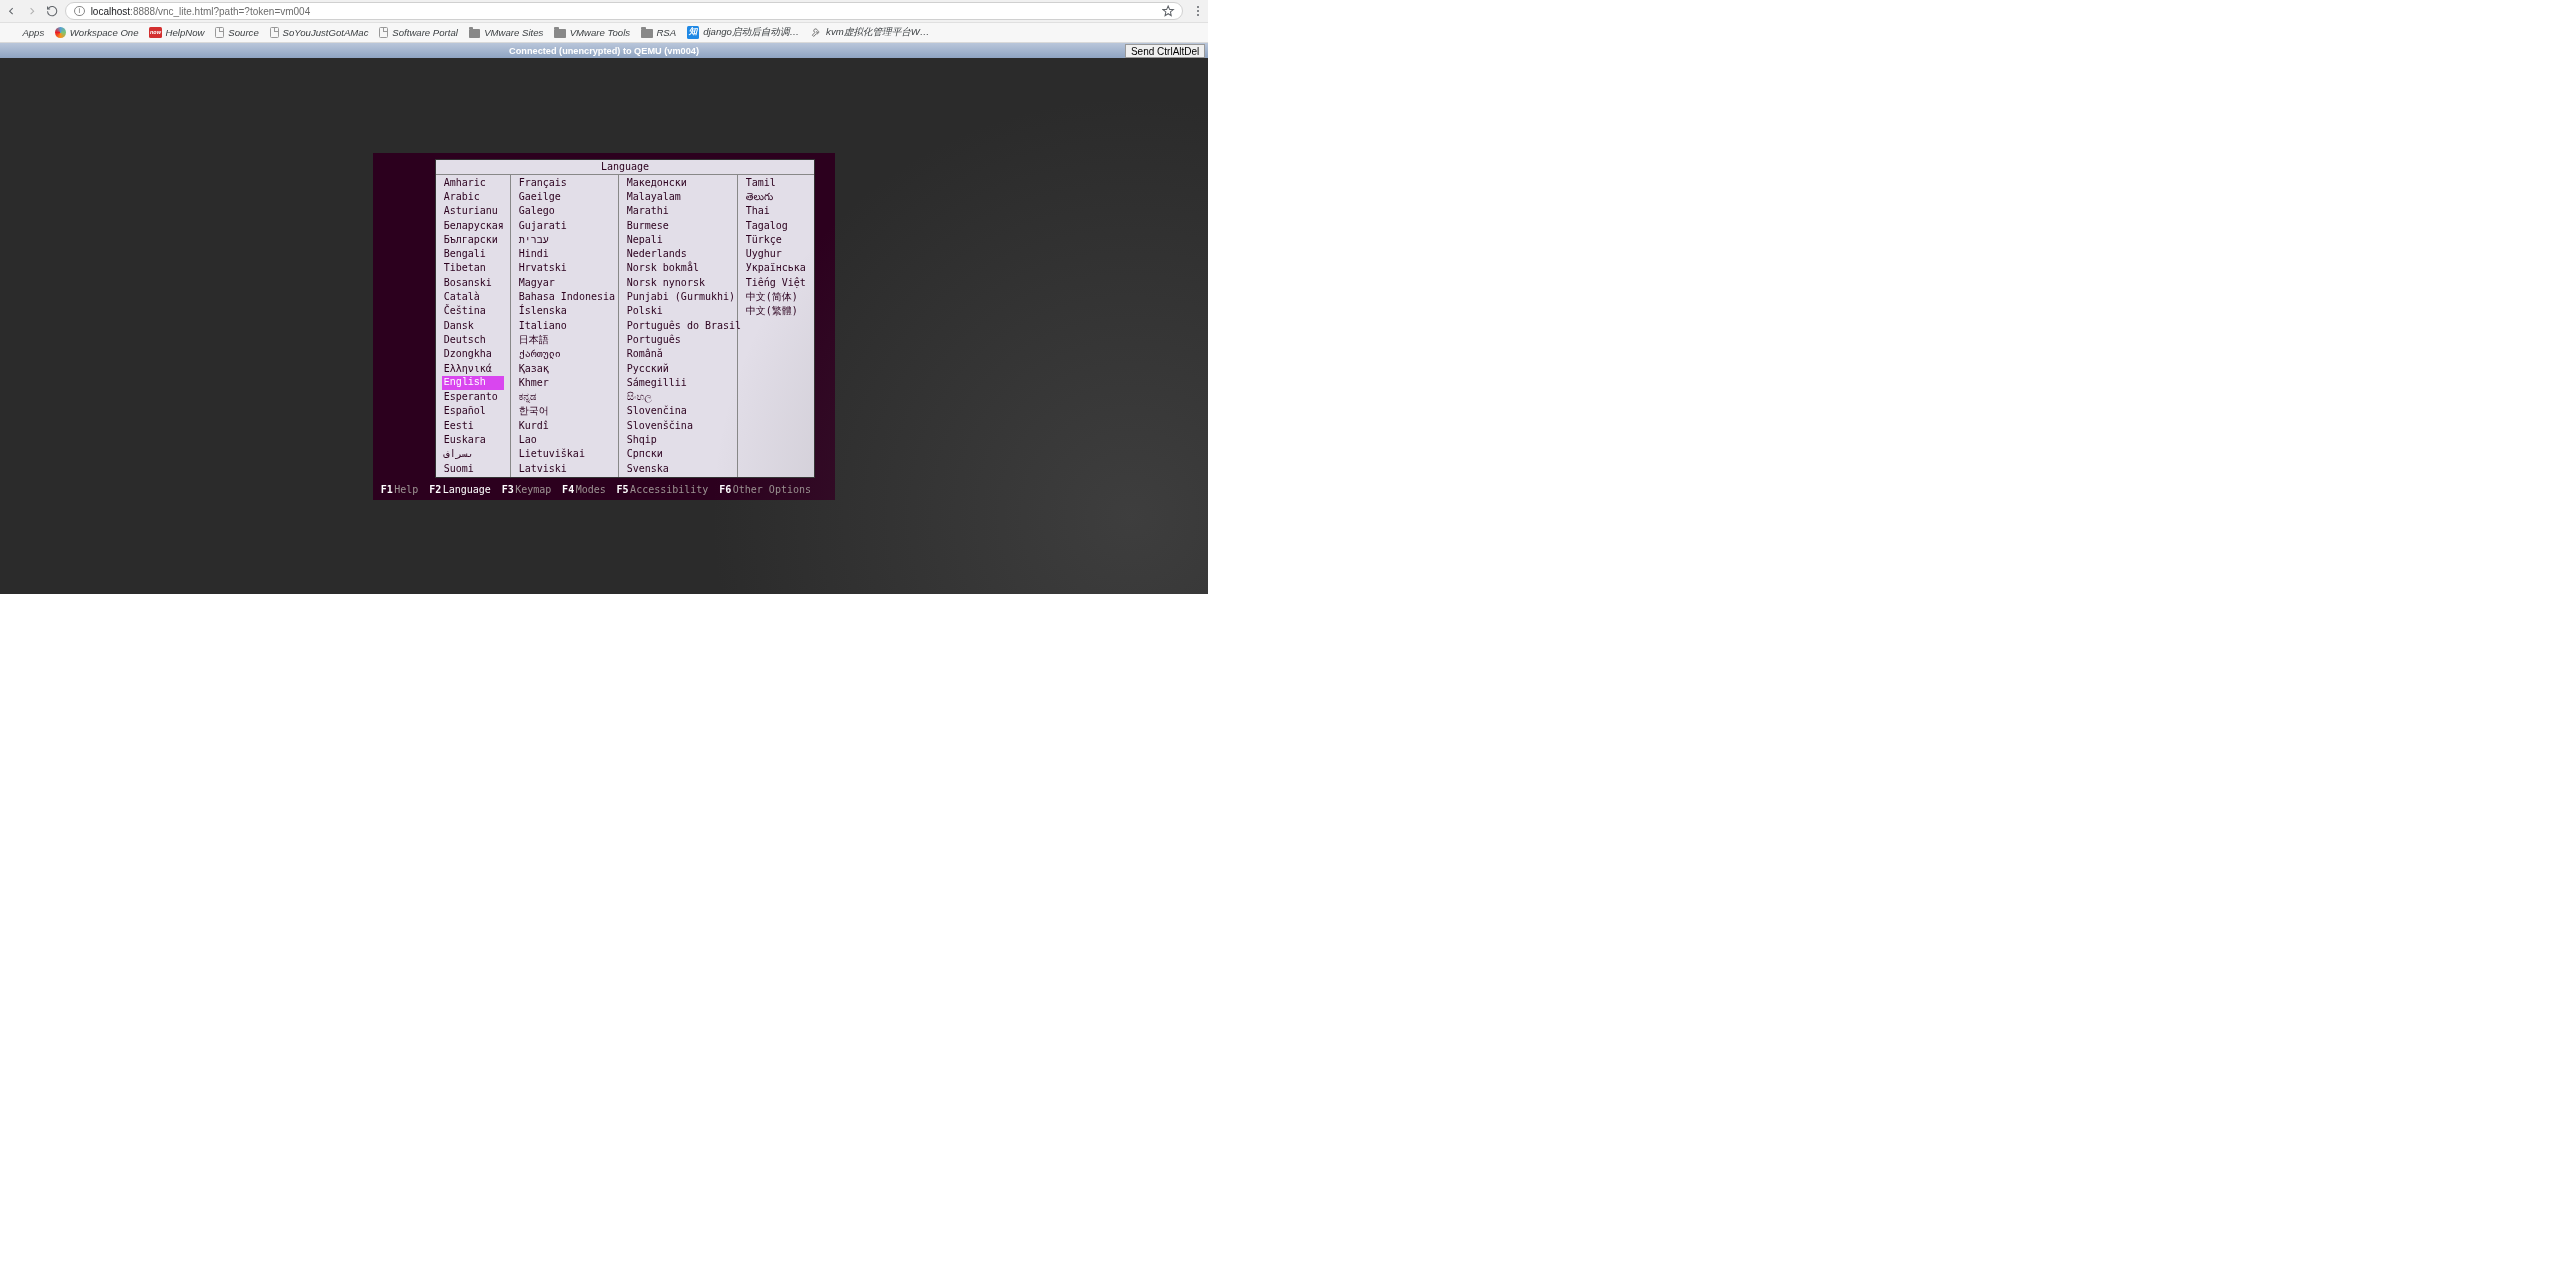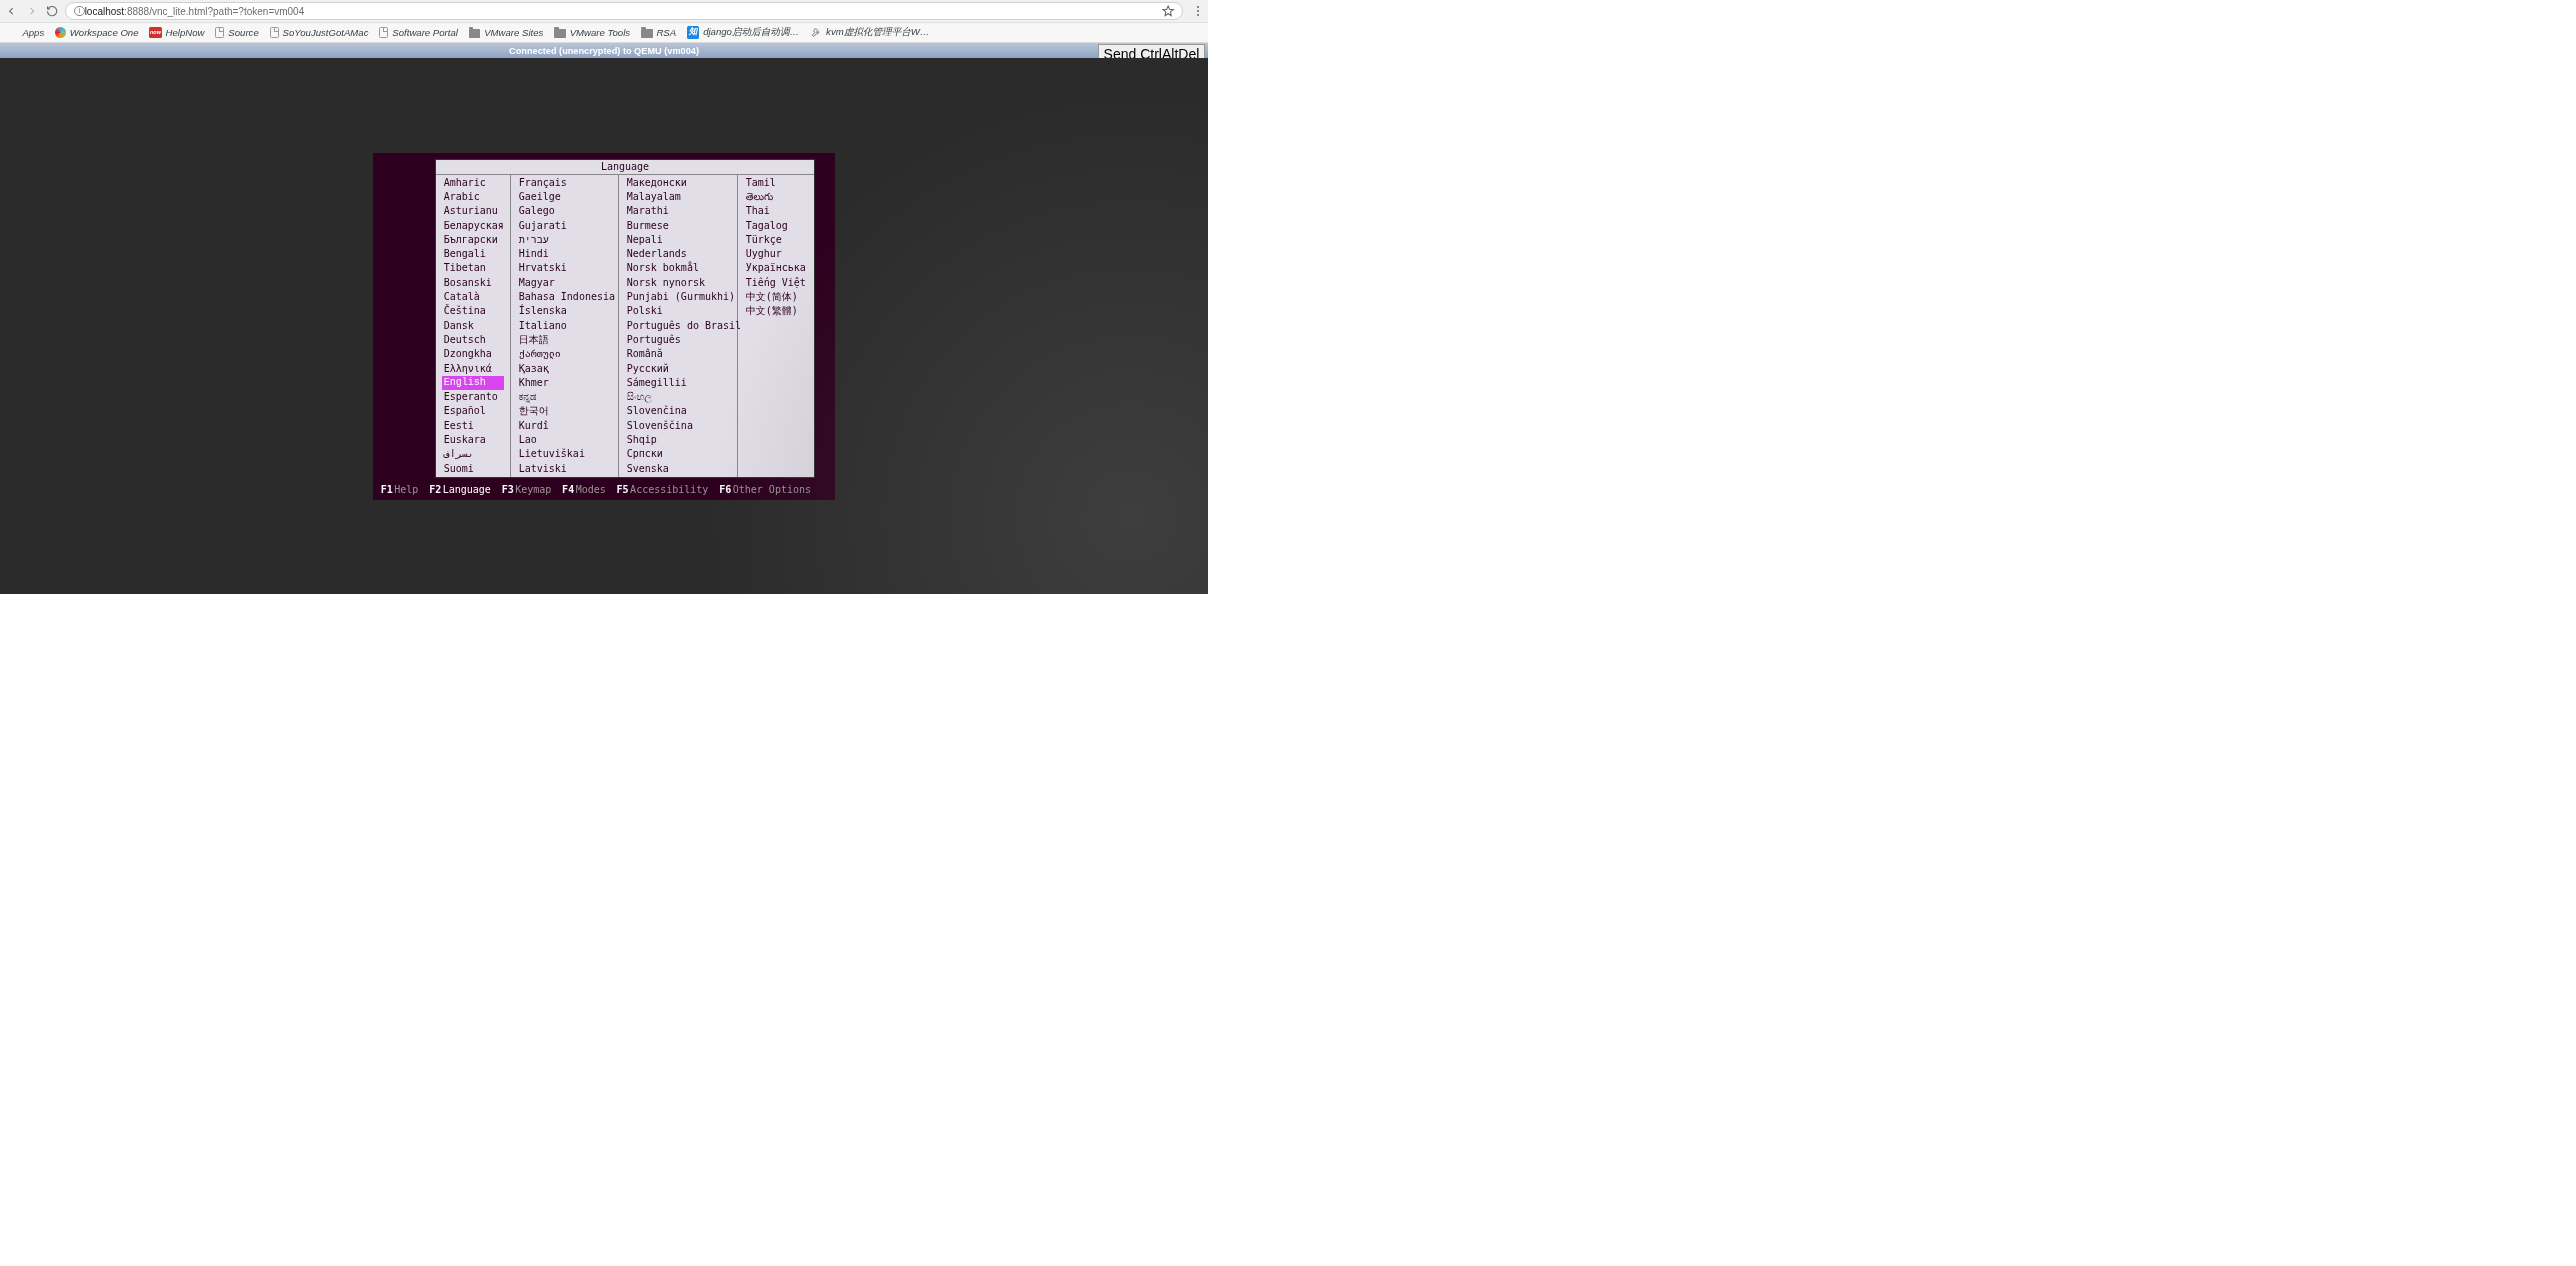--- a/index.html
+++ b/index.html
@@ -4,21 +4,21 @@
 <style>
   * { box-sizing: border-box; margin: 0; padding: 0; }
   html, body { width: 100%; height: 100%; font-family: -apple-system, BlinkMacSystemFont, "Segoe UI", Arial, sans-serif; background:#fff; }
   body { display:flex; flex-direction:column; height:594px; width:1208px; overflow:hidden; }
 
   
   .nav-row { height:23px; background:#f1f1f1; display:flex; align-items:center; padding:0 4.6px; gap:6.2px; border-bottom:0.8px solid #e0e0e0; }
   .nav-btn { width:14px; height:14px; display:flex; align-items:center; justify-content:center; color:#5f6368; }
   .nav-btn.disabled { color:#b0b0b0; }
   .nav-btn svg { width:12.3px; height:12.3px; }
-  .omnibox { flex:1; height:18.5px; border:0.8px solid #d0d0d0; border-radius:10.8px; background:#fff; display:flex; align-items:center; padding:0 7.7px; gap:0; font-size:10px; color:#202124;}
+  .omnibox { flex:1; height:18.5px; border:0.8px solid #d0d0d0; border-radius:10.8px; background:#fff; display:flex; align-items:center; padding:0 7.7px; gap:6px; font-size:10px; color:#202124;}
   .omnibox .info-icon { width:10.8px; height:10.8px; border:0.8px solid #888; border-radius:50%; display:flex; align-items:center; justify-content:center; font-size:7px; color:#666;}
   .omnibox .host { color:#202124; }
   .omnibox .path { color:#6d6d6d; }
   .star-icon { width:12.3px; height:12.3px; color:#5f6368; margin-left:4.6px; }
   .menu-dots { width:10.8px; display:flex; flex-direction:column; align-items:center; gap:1.5px; margin-left:3.1px;}
   .menu-dots span{ width:2.3px; height:2.3px; background:#5f6368; border-radius:50%;}
 
   
   .bm-row { height:20px; background:#f7f7f7; border-bottom:0.8px solid #d9d9d9; display:flex; align-items:center; padding:0 6.2px; gap:10.8px; font-size:9.6px; color:#3c4043;font-style:italic;}
   .bm-item { display:flex; align-items:center; gap:3.9px; white-space:nowrap; cursor:pointer;}
@@ -33,21 +33,21 @@
   .bm-ico.page::after{content:""; position:absolute; top:0; right:0; width:3.1px; height:3.1px; border-left:0.8px solid #999; border-bottom:0.8px solid #999;}
   .bm-ico.folder { width:11.6px; height:8.5px; background:#888; border-radius:0.8px; position:relative; margin-top:1.5px;}
   .bm-ico.folder::before{content:""; position:absolute; top:-2.3px; left:0; width:4.6px; height:2.3px; background:#888; border-radius:0.8px 0.8px 0 0;}
   .bm-ico.ws { width:10.8px; height:10.8px; border-radius:50%; background:conic-gradient(#56a0d3,#7cc576,#f7941d,#ed1c24,#56a0d3);}
   .bm-ico.red { width:12.3px; height:10.8px; background:#d32f2f; color:#fff; font-size:5.4px; font-weight:bold; display:flex; align-items:center; justify-content:center; border-radius:1.5px;}
   .bm-ico.blue { width:12.3px; height:12.3px; background:#1e88e5; color:#fff; font-size:8.5px; font-weight:bold; display:flex; align-items:center; justify-content:center; border-radius:1.5px;}
   .bm-ico.wrench svg{ width:10.8px; height:10.8px; color:#666;}
 
   
   .status-bar { height:15.4px; background:linear-gradient(#b9c6da,#8fa4c2); display:flex; align-items:center; justify-content:center; position:relative; font-size:9.2px; font-weight:bold; color:#fff;}
-  .status-bar .send-btn { position:absolute; right:3.1px; top:0.8px; background:#efefef; border:0.8px solid #999; font-size:14px; padding:0.8px 4.6px; color:#000; font-weight:normal; cursor:pointer;}
+  .status-bar .send-btn { position:absolute; right:3.1px; top:0.8px; background:#efefef; border:0.8px solid #999; font-size:10px; padding:0.8px 4.6px; color:#000; font-weight:normal; cursor:pointer;}
 
   
   .vnc-area { flex:1; background:#2b2b2b; position:relative; display:flex; align-items:center; justify-content:center; overflow:hidden;}
   .vnc-area::after{
     content:""; position:absolute; right:-462px; bottom:-462px; width:1078px; height:1078px;
     background:radial-gradient(circle at center, rgba(90,90,90,0.4) 0%, rgba(43,43,43,0) 55%);
     pointer-events:none;
   }
 
   

